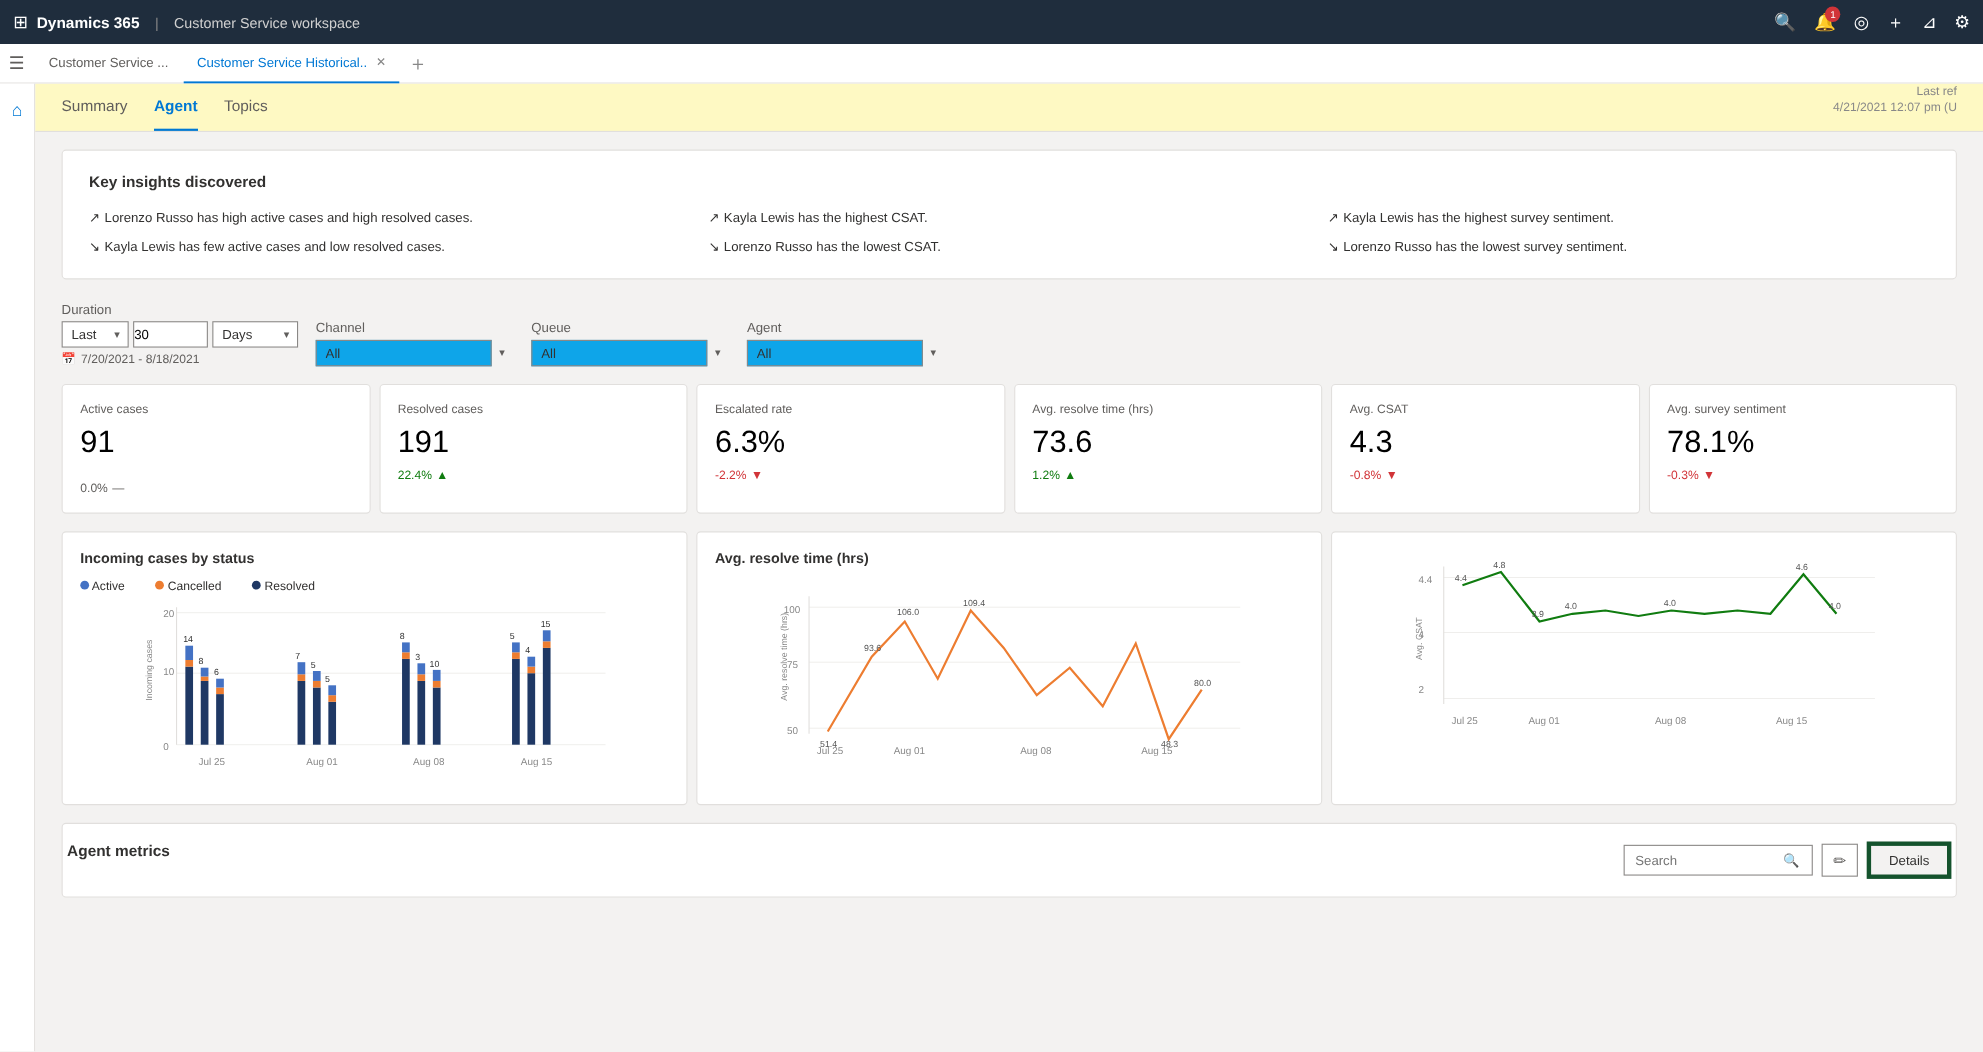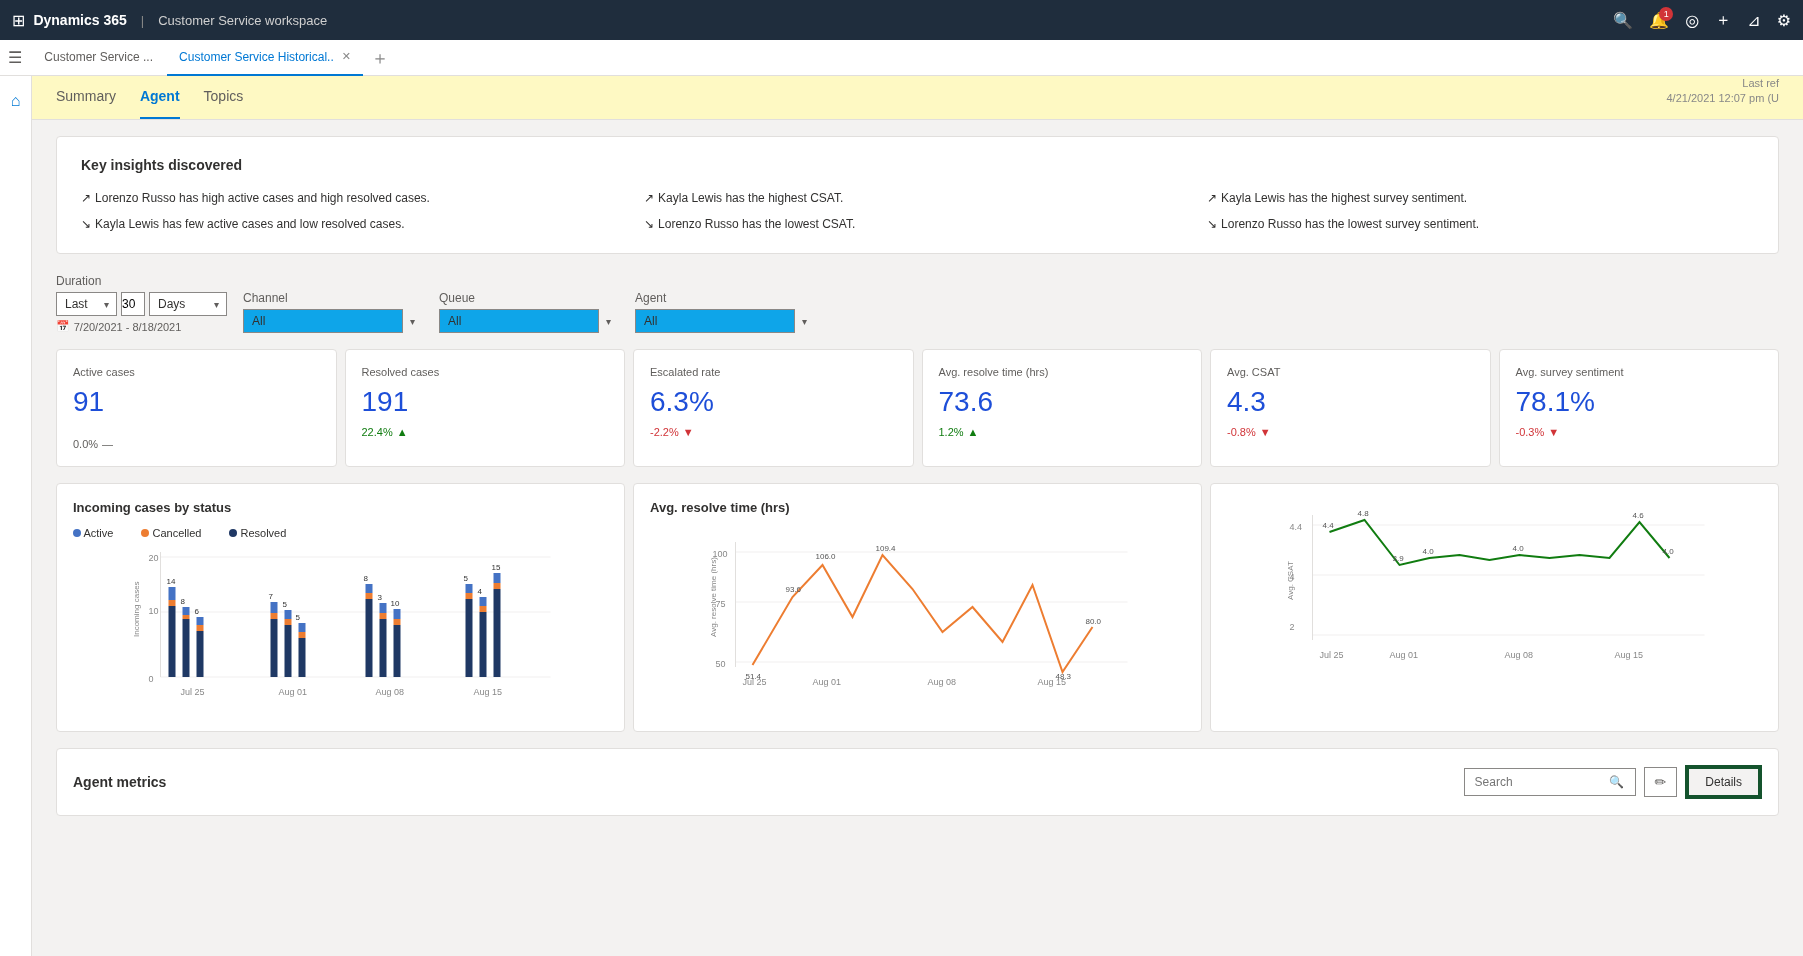--- a/index.html
+++ b/index.html
@@ -129,21 +129,21 @@
       transform: translateY(-50%);
       pointer-events: none;
       font-size: 10px;
       color: #605e5c;
     }
     .filter-input {
       border: 1px solid #8a8886;
       background: #fff;
       padding: 4px 0;
       font-size: 12px;
-      width: 24px;
+      width: 68px;
     }
     .filter-date { font-size: 11px; color: #605e5c; display: flex; align-items: center; gap: 4px; }
     .filter-full-select {
       border: 1px solid #8a8886;
       background: #0ea5e9;
       padding: 4px 28px 4px 8px;
       font-size: 12px;
       color: #323130;
       min-width: 160px;
       cursor: pointer;
@@ -153,21 +153,21 @@
 
     
     .kpi-row { display: grid; grid-template-columns: repeat(6, 1fr); gap: 8px; margin-bottom: 16px; }
     .kpi-card {
       background: #fff;
       border: 1px solid #e1dfdd;
       border-radius: 4px;
       padding: 16px;
     }
     .kpi-title { font-size: 11px; color: #605e5c; margin-bottom: 8px; }
-    .kpi-value { font-size: 28px; font-weight: 300; color: #1d4ed8; margin-bottom: 8px; }
+    .kpi-value { font-size: 28px; font-weight: 300; color: #000000; margin-bottom: 8px; }
     .kpi-change { font-size: 11px; display: flex; align-items: center; gap: 4px; }
     .kpi-change.neutral { color: #605e5c; margin-top: 20px; }
     .kpi-change.up { color: #107c10; }
     .kpi-change.down { color: #d13438; }
     .arrow-up { color: #107c10; }
     .arrow-down { color: #d13438; }
     .arrow-neutral { color: #605e5c; }
 
     
     .chart-row { display: grid; grid-template-columns: 1fr 1fr 1fr; gap: 8px; margin-bottom: 16px; }
@@ -179,23 +179,23 @@
     }
     .chart-title { font-size: 13px; font-weight: 600; margin-bottom: 12px; }
     .chart-legend { display: flex; gap: 28px; margin-bottom: 8px; font-size: 11px; align-items: center; }
     .legend-dot { width: 8px; height: 8px; border-radius: 50%; display: inline-block; }
 
     
     .agent-metrics-bar {
       background: #fff;
       border: 1px solid #e1dfdd;
       border-radius: 4px;
-      padding: 16px 16px;
-      display: flex;
-      align-items: center;
+      padding: 16px 4px;
+      display: flex;
+      align-items: flex-start;
       justify-content: space-between;
     }
     .agent-metrics-title { font-size: 14px; font-weight: 600; }
     .search-bar-wrap { display: flex; align-items: center; gap: 8px; }
     .search-box {
       border: 1px solid #8a8886;
       padding: 6px 10px;
       font-size: 12px;
       display: flex;
       align-items: center;

